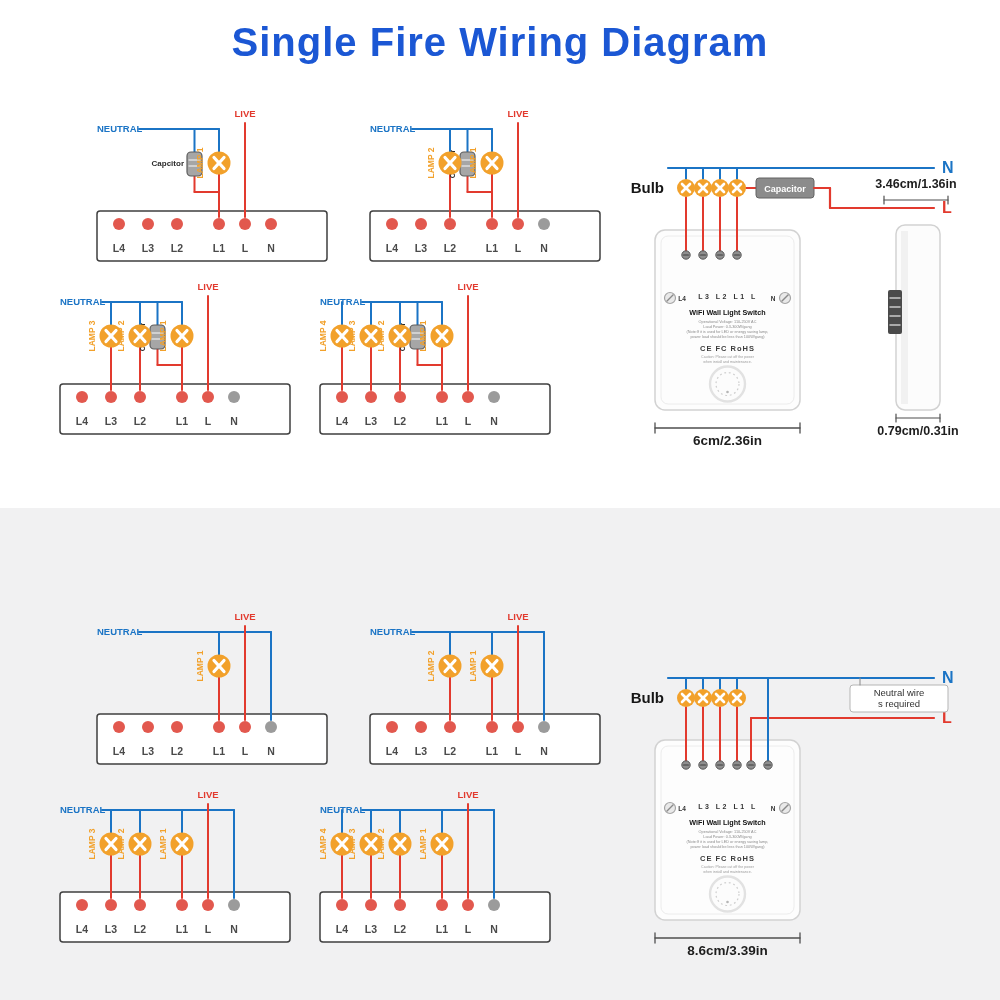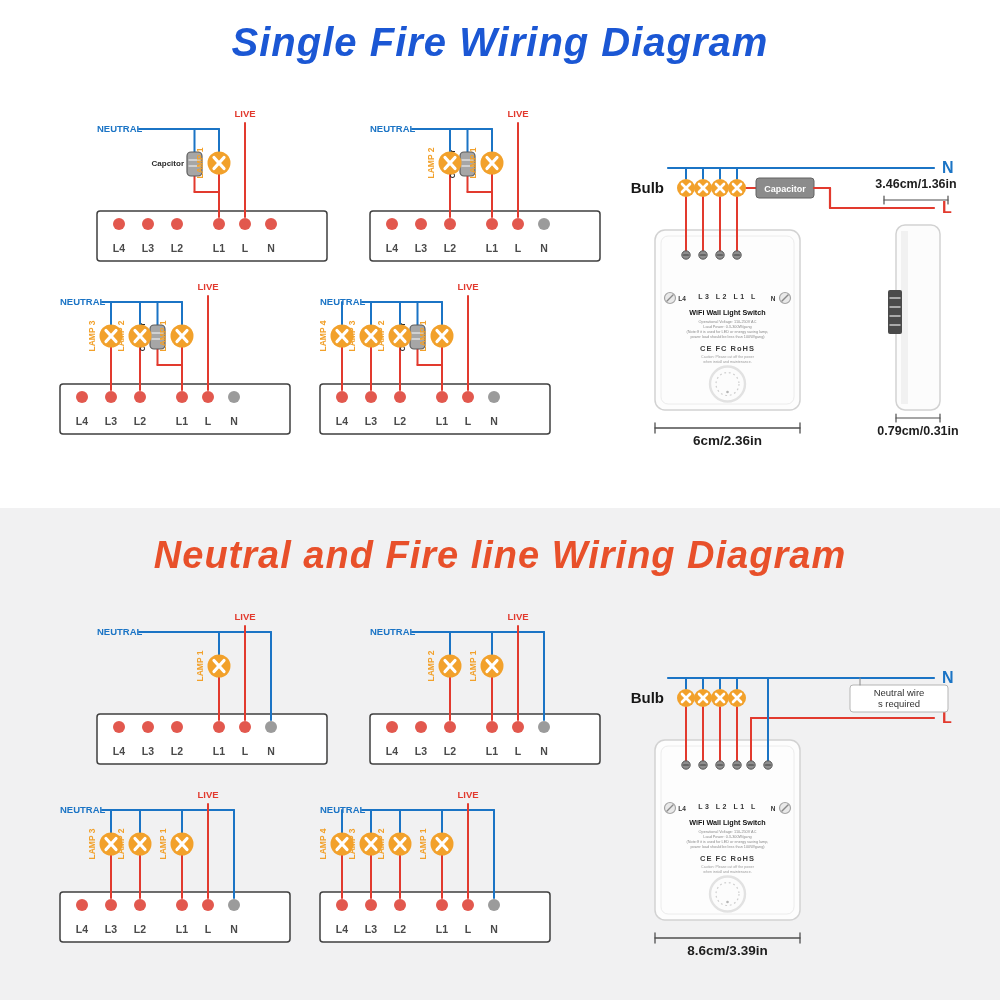--- a/index.html
+++ b/index.html
@@ -2,21 +2,21 @@
 <html><head>
 <meta charset="utf-8">
 <style>
   *{margin:0;padding:0;box-sizing:border-box}
   html,body{width:1000px;height:1000px}
   body{font-family:"Liberation Sans",sans-serif;background:#ffffff}
   .page{position:relative;width:1000px;height:1000px;overflow:hidden;background:#ffffff}
   .sec{position:absolute;left:0;width:1000px}
   .sec-top{top:0;height:508px;background:#ffffff}
   .sec-bottom{top:508px;height:492px;background:#f1f1f2}
-  .title{position:absolute;left:0;width:100%;text-align:center;font-style:italic;font-weight:bold;letter-spacing:1px}
+  .title{position:absolute;left:0;width:100%;text-align:center;font-weight:bold;letter-spacing:1px}
   .sec-top .title{top:20px;font-size:40px;color:#1b57d4}
   .sec-bottom .title{top:26px;font-size:38px;color:#e8502a}
   .diagram{position:absolute;width:240px;height:160px}
   .product{position:absolute;width:402px;height:320px}
   .pos-t0{left:95px;top:105px}
   .pos-t1{left:368px;top:105px}
   .pos-t2{left:58px;top:278px}
   .pos-t3{left:318px;top:278px}
   .pos-product-top{left:598px;top:140px}
   .pos-b0{left:95px;top:100px}
@@ -283,21 +283,20 @@
           <line x1="292" y1="185" x2="302" y2="185" stroke="#c9c9c9" stroke-width="1.5" stroke-linecap="round"></line>
           <line x1="298" y1="278" x2="342" y2="278" stroke="#4f4f4f" stroke-width="1.2" stroke-linecap="round"></line>
           <line x1="298" y1="274" x2="298" y2="282" stroke="#4f4f4f" stroke-width="1.2" stroke-linecap="round"></line>
           <line x1="342" y1="274" x2="342" y2="282" stroke="#4f4f4f" stroke-width="1.2" stroke-linecap="round"></line>
           <text x="320" y="295" fill="#1d1d1d" font-size="12.5" font-weight="bold" text-anchor="middle">0.79cm/0.31in</text>
         </svg>
       </div>
   </section>
 
   <section class="sec sec-bottom" style="background: rgb(241, 241, 242);">
-    <h1 class="title" style="color: rgb(232, 80, 42);">Neutral and Fire line Wiring Diagram</h1>
     <div class="diagram pos-b0">
         <svg viewBox="0 0 240 160" width="240" height="160">
           <rect x="2" y="106" width="230" height="50" rx="3" fill="#ffffff" stroke="#3f3f3f" stroke-width="1.5"></rect>
           <line x1="44" y1="24" x2="176" y2="24" stroke="#1b74c5" stroke-width="2" stroke-linecap="round"></line>
           <line x1="124" y1="24" x2="124" y2="47" stroke="#1b74c5" stroke-width="2" stroke-linecap="round"></line>
           <line x1="176" y1="24" x2="176" y2="112" stroke="#1b74c5" stroke-width="2" stroke-linecap="round"></line>
           <line x1="150" y1="18" x2="150" y2="112" stroke="#e23a2e" stroke-width="2" stroke-linecap="round"></line>
           <line x1="124" y1="69" x2="124" y2="112" stroke="#e23a2e" stroke-width="2" stroke-linecap="round"></line>
           <text x="2" y="27" fill="#1b74c5" font-size="9.5" font-weight="bold">NEUTRAL</text>
           <text x="150" y="12" fill="#e23a2e" font-size="9.5" font-weight="bold" text-anchor="middle">LIVE</text>

